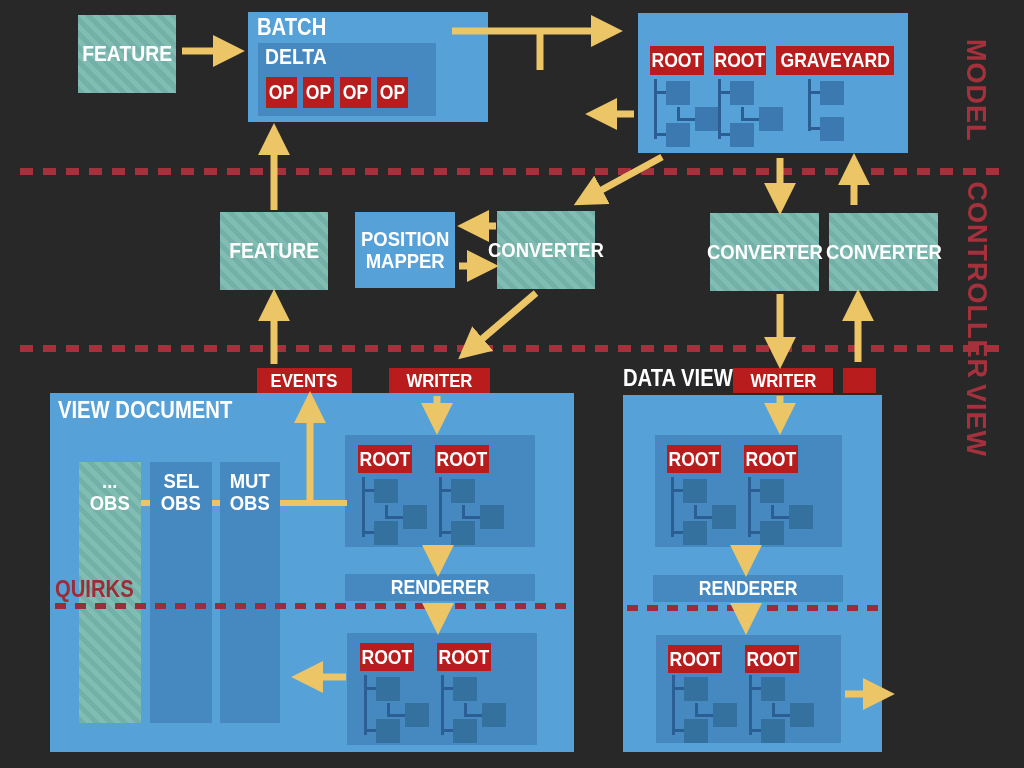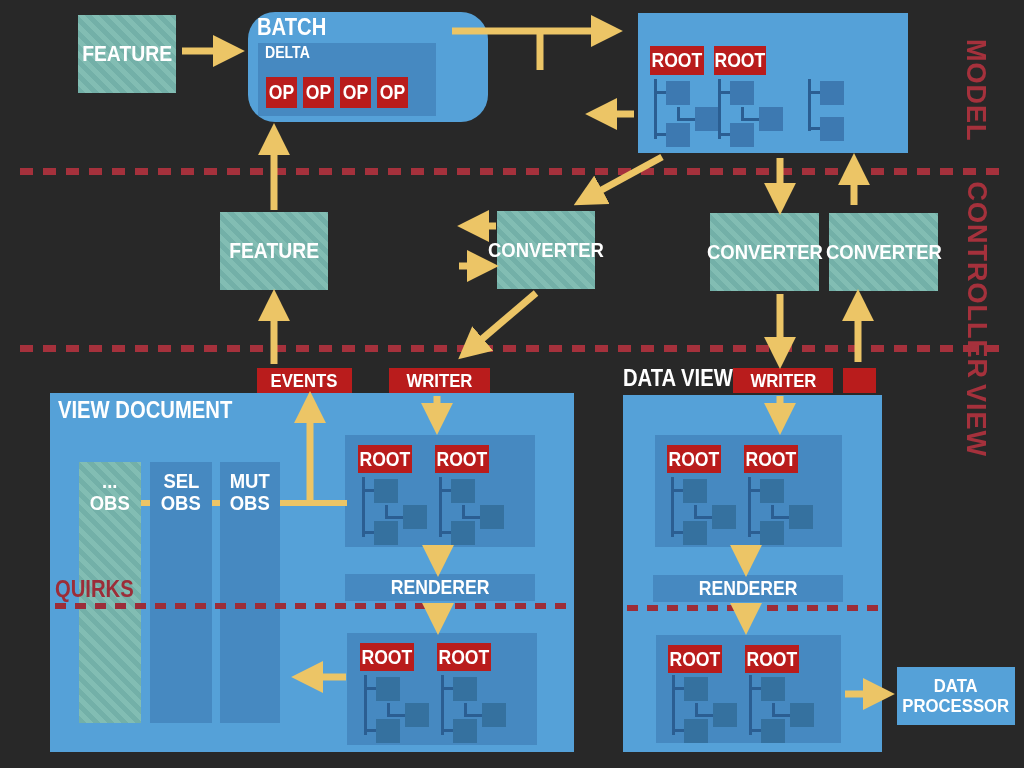--- a/index.html
+++ b/index.html
@@ -35,24 +35,24 @@
   <div class="abs dash" style="left:20px;top:345px;width:985px;"></div>
 
   <div class="abs rot" style="left:936px;top:64px;width:80px;height:30px;">MODEL</div>
   <div class="abs rot" style="left:899px;top:244px;width:155px;height:30px;">CONTROLLER</div>
   <div class="abs rot" style="left:947px;top:398px;width:58px;height:30px;">VIEW</div>
 
   <div class="abs hatch ctr lbl" style="left:78px;top:15px;width:98px;height:78px;font-size:22px;">
     <span class="c">FEATURE</span>
   </div>
 
-  <div class="abs box-blue" style="left:248px;top:12px;width:240px;height:110px;border-radius:27px;">
+  <div class="abs box-blue" style="left:248px;top:12px;width:240px;height:110px;">
     <div class="abs lbl" style="left:9px;top:3px;font-size:23px;"><span class="cl">BATCH</span></div>
     <div class="abs box-mid" style="left:10px;top:31px;width:178px;height:73px;">
-      <div class="abs lbl" style="left:7px;top:2px;font-size:16px;"><span class="cl">DELTA</span></div>
+      <div class="abs lbl" style="left:7px;top:2px;font-size:22px;"><span class="cl">DELTA</span></div>
       <div class="abs box-dark ctr lbl" style="left:8px;top:34px;width:31px;height:31px;font-size:20px;">
           <span class="c">OP</span>
         </div>
       <div class="abs box-dark ctr lbl" style="left:45px;top:34px;width:31px;height:31px;font-size:20px;">
           <span class="c">OP</span>
         </div>
       <div class="abs box-dark ctr lbl" style="left:82px;top:34px;width:31px;height:31px;font-size:20px;">
           <span class="c">OP</span>
         </div>
       <div class="abs box-dark ctr lbl" style="left:119px;top:34px;width:31px;height:31px;font-size:20px;">
@@ -61,20 +61,23 @@
     </div>
   </div>
 
 
   <div class="abs box-blue" style="left:638px;top:13px;width:270px;height:140px;">
     <div class="abs box-dark ctr lbl" style="left:12px;top:33px;width:54px;height:29px;font-size:20px;">
         <span class="c">ROOT</span>
       </div>
     <div class="abs box-dark ctr lbl" style="left:76px;top:33px;width:52px;height:29px;font-size:20px;">
         <span class="c">ROOT</span>
+      </div>
+    <div class="abs box-dark ctr lbl" style="left:138px;top:33px;width:118px;height:29px;font-size:20px;">
+        <span class="c">GRAVEYARD</span>
       </div>
     <div class="tree mdl" style="left:12px;top:64px;">
         <div class="tl" style="left:4px;top:2px;width:3px;height:60px"></div>
         <div class="tl" style="left:4px;top:14px;width:14px;height:3px"></div>
         <div class="tl" style="left:27px;top:30px;width:3px;height:14px"></div>
         <div class="tl" style="left:27px;top:41px;width:20px;height:3px"></div>
         <div class="tl" style="left:4px;top:56px;width:14px;height:3px"></div>
         <div class="sq" style="left:16px;top:4px"></div>
         <div class="sq" style="left:45px;top:30px"></div>
         <div class="sq" style="left:16px;top:46px"></div>
@@ -95,20 +98,23 @@
         <div class="tl" style="left:4px;top:50px;width:14px;height:3px"></div>
         <div class="sq" style="left:16px;top:4px"></div>
         <div class="sq" style="left:16px;top:40px"></div>
       </div>
   </div>
 
   <div class="abs hatch ctr lbl" style="left:220px;top:212px;width:108px;height:78px;font-size:22px;">
     <span class="c">FEATURE</span>
   </div>
 
+  <div class="abs box-blue ctr lbl" style="left:355px;top:212px;width:100px;height:76px;font-size:21px;">
+    <span class="c">POSITION MAPPER</span>
+  </div>
 
   <div class="abs hatch ctr lbl" style="left:497px;top:211px;width:98px;height:78px;font-size:21px;">
     <span class="c">CONVERTER</span>
   </div>
   <div class="abs hatch ctr lbl" style="left:710px;top:213px;width:109px;height:78px;font-size:21px;">
     <span class="c">CONVERTER</span>
   </div>
   <div class="abs hatch ctr lbl" style="left:829px;top:213px;width:109px;height:78px;font-size:21px;">
     <span class="c">CONVERTER</span>
   </div>
@@ -267,23 +273,20 @@
           <div class="tl" style="left:27px;top:30px;width:3px;height:14px"></div>
           <div class="tl" style="left:27px;top:41px;width:20px;height:3px"></div>
           <div class="tl" style="left:4px;top:56px;width:14px;height:3px"></div>
           <div class="sq" style="left:16px;top:4px"></div>
           <div class="sq" style="left:45px;top:30px"></div>
           <div class="sq" style="left:16px;top:46px"></div>
         </div>
     </div>
   </div>
 
-  <div class="abs box-blue ctr lbl" style="left:897px;top:667px;width:118px;height:58px;font-size:19px;">
-    <span class="c">DATA PROCESSOR</span>
-  </div>
 
   <svg id="arrows" width="1024" height="768">
     <defs>
       <marker id="ah" viewBox="0 0 10 10" refX="6" refY="5" markerWidth="4.6" markerHeight="4.6" orient="auto">
         <path d="M0,0 L10,5 L0,10 Z" fill="#ecc566"></path>
       </marker>
     </defs>
     <g stroke="#ecc566" stroke-width="7" fill="none">
       <path d="M182,51 L232,51" marker-end="url(#ah)"></path>
       <path d="M452,31 L610,31" marker-end="url(#ah)"></path>

